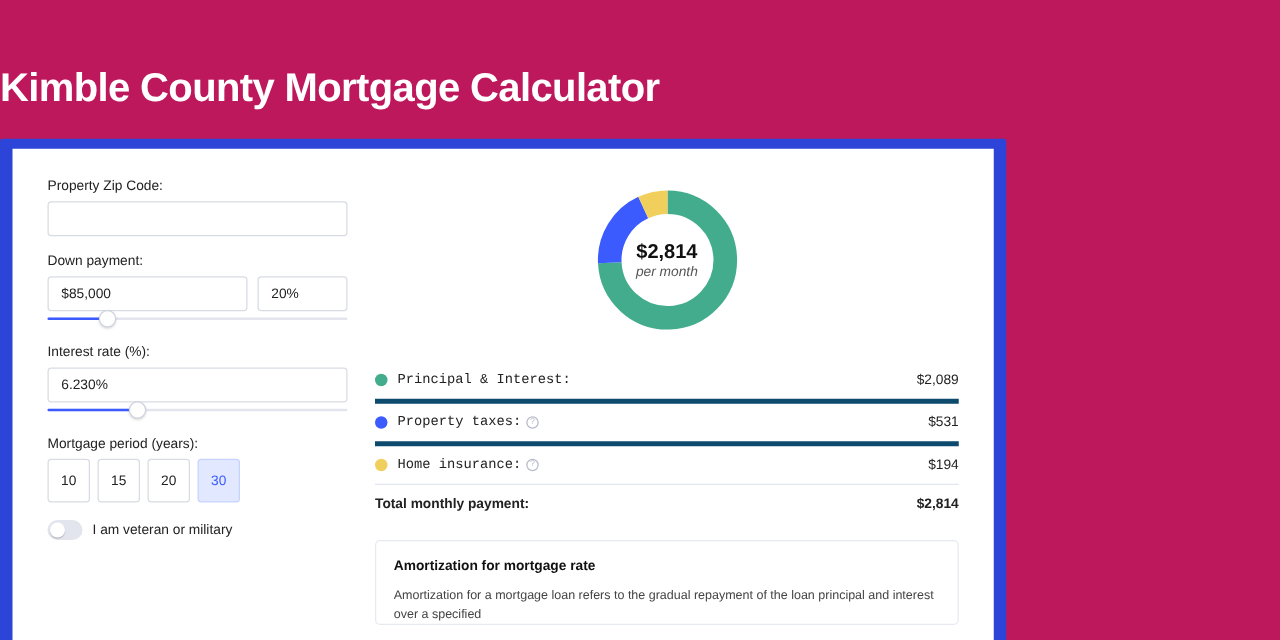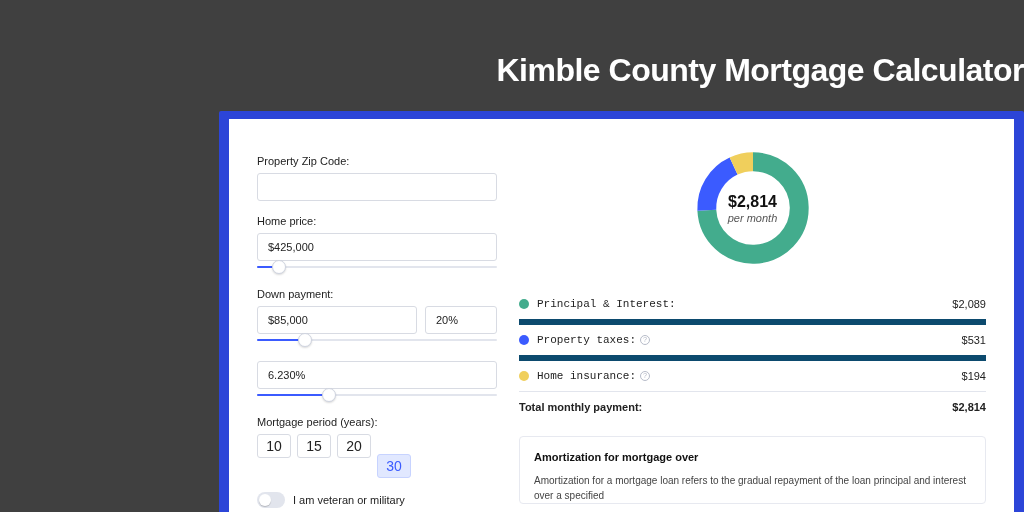--- a/index.html
+++ b/index.html
@@ -1,20 +1,20 @@
 <!DOCTYPE html>
 <html><head>
 <meta charset="utf-8">
 <style>
   * { box-sizing: border-box; margin: 0; padding: 0; }
   html, body { width: 1024px; height: 512px; overflow: hidden; font-family: -apple-system, BlinkMacSystemFont, "Segoe UI", Arial, sans-serif; }
   .outer {
     width: 1024px; height: 512px;
-    background: #404040;
-    display: flex; flex-direction: column; align-items: flex-end;
+    background: #be185d;
+    display: flex; flex-direction: column; align-items: flex-start;
   }
   .title {
     color: #fff; font-size: 32px; font-weight: 700; margin-top: 52px; margin-bottom: 22px;
     letter-spacing: -0.5px;
   }
   .shadow-wrap {
     background: #2c45d8;
     width: 805px;
     border-radius: 2px;
     padding-top: 0;
@@ -25,21 +25,21 @@
     width: 785px;
     margin-top: 8px;
     padding: 24px 28px 0 28px;
     display: flex;
     gap: 22px;
     height: 420px;
     overflow: hidden;
   }
   .left { width: 240px; flex-shrink: 0; }
   .right { flex: 1; }
-  .label { font-size: 11px; color: #222; margin-bottom: 6px; margin-top: 12px; }
+  .label { font-size: 11px; color: #222; margin-bottom: 6px; }
   .field-group { margin-bottom: 14px; }
   .input {
     width: 100%; height: 28px;
     border: 1px solid #d8dbe3; border-radius: 3px;
     padding: 0 10px; font-size: 11px; color: #222;
     background: #fff;
   }
   .row { display: flex; gap: 8px; }
   .row .input:first-child { flex: 1; }
   .row .input:last-child { width: 72px; }
@@ -47,25 +47,25 @@
   .slider-track { position: absolute; left: 0; right: 0; top: 6px; height: 2px; background: #e2e5ed; border-radius: 1px; }
   .slider-fill { position: absolute; left: 0; top: 6px; height: 2px; background: #3b5bff; border-radius: 1px; }
   .slider-thumb {
     position: absolute; top: 0; width: 14px; height: 14px; background: #fff;
     border: 1px solid #cfd4e0; border-radius: 50%;
     box-shadow: 0 1px 2px rgba(0,0,0,0.15);
     transform: translateX(-50%);
   }
   .period-row { display: flex; gap: 6px; }
   .period-btn {
-    width: 34px; height: 24px; border: 1px solid #d8dbe3; border-radius: 3px;
-    background: #fff; font-size: 14px; color: #222; display: flex; align-items: center; justify-content: center;
+    width: 34px; height: 35px; border: 1px solid #d8dbe3; border-radius: 3px;
+    background: #fff; font-size: 11px; color: #222; display: flex; align-items: center; justify-content: center;
     cursor: pointer;
   }
-  .period-btn.active { background: #e1e8ff; border-color: #c7d3ff; color: #3b5bff; font-weight: 400; margin-top: 20px; }
+  .period-btn.active { background: #e1e8ff; border-color: #c7d3ff; color: #3b5bff; font-weight: 400; }
   .toggle-row { display: flex; align-items: center; gap: 8px; }
   .toggle {
     width: 28px; height: 16px; background: #e2e5ed; border-radius: 8px; position: relative;
   }
   .toggle::after {
     content: ""; position: absolute; left: 2px; top: 2px; width: 12px; height: 12px;
     background: #fff; border-radius: 50%; box-shadow: 0 1px 1px rgba(0,0,0,0.2);
   }
   .toggle-label { font-size: 11px; color: #222; }
 
@@ -75,21 +75,21 @@
   .donut svg { width: 122px; height: 122px; }
   .donut-center {
     position: absolute; left: 0; top: 0; width: 100%; height: 100%;
     display: flex; flex-direction: column; align-items: center; justify-content: center;
   }
   .donut-amount { font-size: 16px; font-weight: 700; color: #111; }
   .donut-sub { font-size: 11px; color: #555; margin-top: 1px; font-style: italic; }
 
   .line-items { border-top: 0; }
   .li-row { display: flex; align-items: center; padding: 9px 0; font-size: 11px; color: #222; }
-  .li-row + .li-row { border-top: 6px solid #0c4a6e; }
+  .li-row + .li-row { border-top: 4px solid #0c4a6e; }
   .dot { width: 10px; height: 10px; border-radius: 50%; margin-right: 8px; flex-shrink: 0; }
   .li-label { display: flex; align-items: center; gap: 4px; font-family: Liberation Mono, monospace; }
   .li-value { margin-left: auto; font-weight: 500; }
   .li-row.total { border-top: 1px solid #e2e5ed; font-weight: 700; }
   .li-row.total .li-value { font-weight: 700; }
   .info-icon {
     width: 10px; height: 10px; border: 1px solid #b7bcc9; border-radius: 50%;
     display: inline-flex; align-items: center; justify-content: center;
     font-size: 7px; color: #b7bcc9; line-height: 1;
   }
@@ -108,44 +108,36 @@
   <div class="shadow-wrap">
     <div class="card">
 
       <div class="left">
 
         <div class="field-group">
           <div class="label">Property Zip Code:</div>
           <input class="input" value="" style="">
         </div>
 
-        <div class="field-group">
-          <div class="label">Home price:</div>
-          <input class="input" value="$425,000" style="">
-          <div class="slider-wrap">
-            <div class="slider-track"></div>
-            <div class="slider-fill" id="hp-fill" style="width: 9%;"></div>
-            <div class="slider-thumb" id="hp-thumb" style="left: 9%;"></div>
-          </div>
-        </div>
 
         <div class="field-group">
           <div class="label">Down payment:</div>
           <div class="row">
             <input class="input" value="$85,000" style="">
             <input class="input" value="20%" style="">
           </div>
           <div class="slider-wrap">
             <div class="slider-track"></div>
             <div class="slider-fill" id="dp-fill" style="width: 20%;"></div>
             <div class="slider-thumb" id="dp-thumb" style="left: 20%;"></div>
           </div>
         </div>
 
         <div class="field-group">
+          <div class="label">Interest rate (%):</div>
           <input class="input" value="6.230%" style="">
           <div class="slider-wrap">
             <div class="slider-track"></div>
             <div class="slider-fill" id="ir-fill" style="width: 30%;"></div>
             <div class="slider-thumb" id="ir-thumb" style="left: 30%;"></div>
           </div>
         </div>
 
         <div class="field-group">
           <div class="label">Mortgage period (years):</div>
@@ -195,20 +187,20 @@
               <span class="li-label">Home insurance: <span class="info-icon">?</span></span>
               <span class="li-value">$194</span>
             </div>
             <div class="li-row total">
               <span>Total monthly payment:</span>
               <span class="li-value">$2,814</span>
             </div>
           </div>
 
         <div class="amort-card">
-          <div class="amort-title">Amortization for mortgage over</div>
+          <div class="amort-title">Amortization for mortgage rate</div>
           <div class="amort-text">Amortization for a mortgage loan refers to the gradual repayment of the loan principal and interest over a specified</div>
         </div>
       </div>
 
     </div>
   </div>
 </div>
 
 </body></html>

